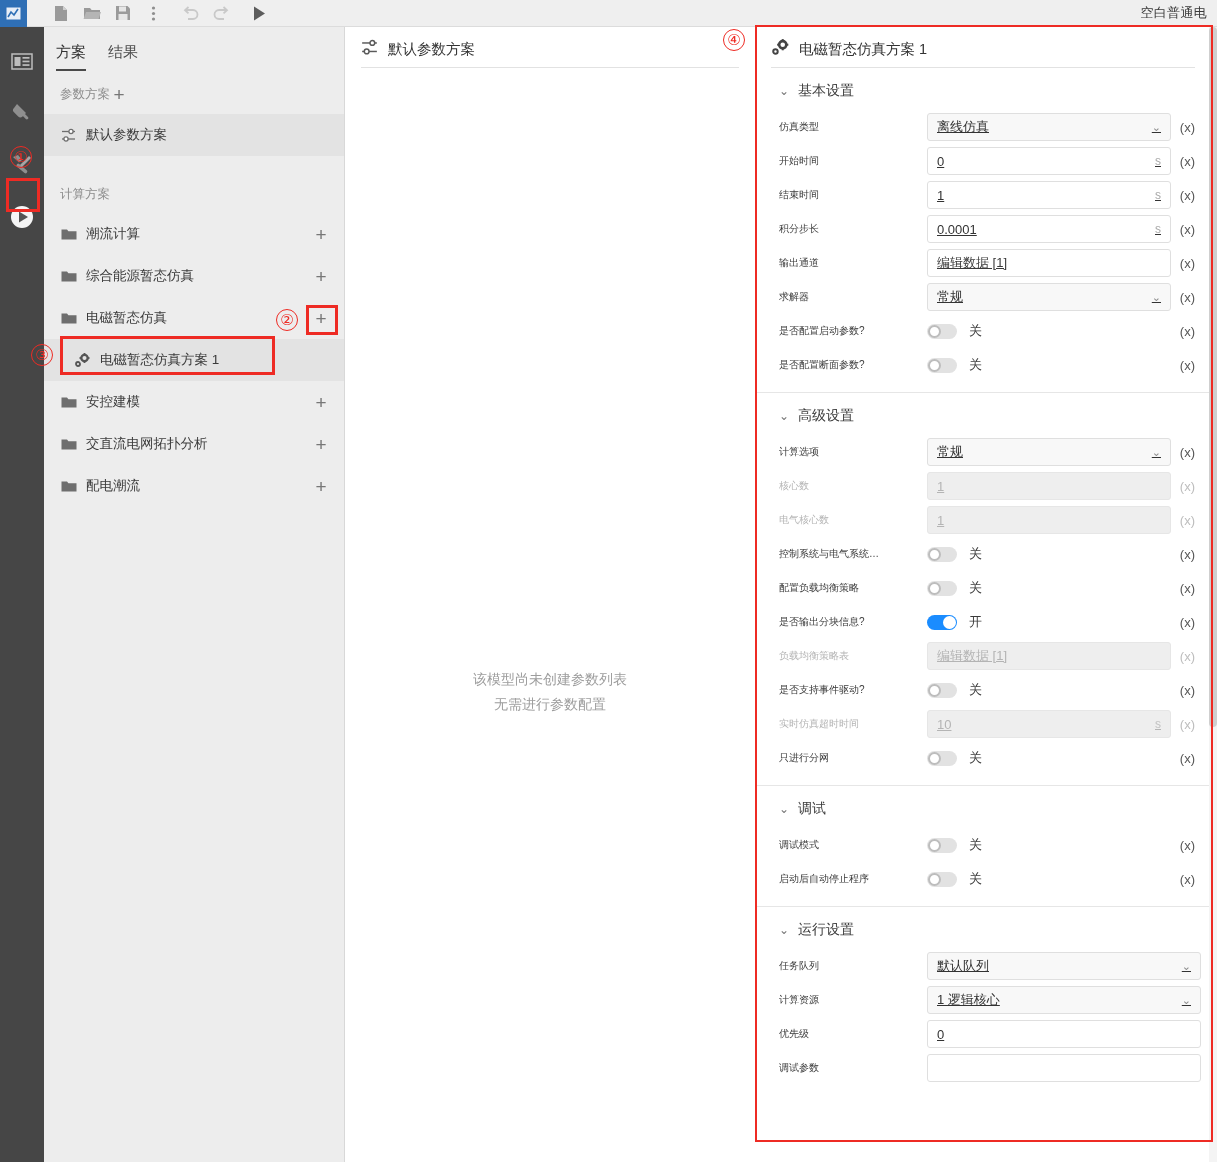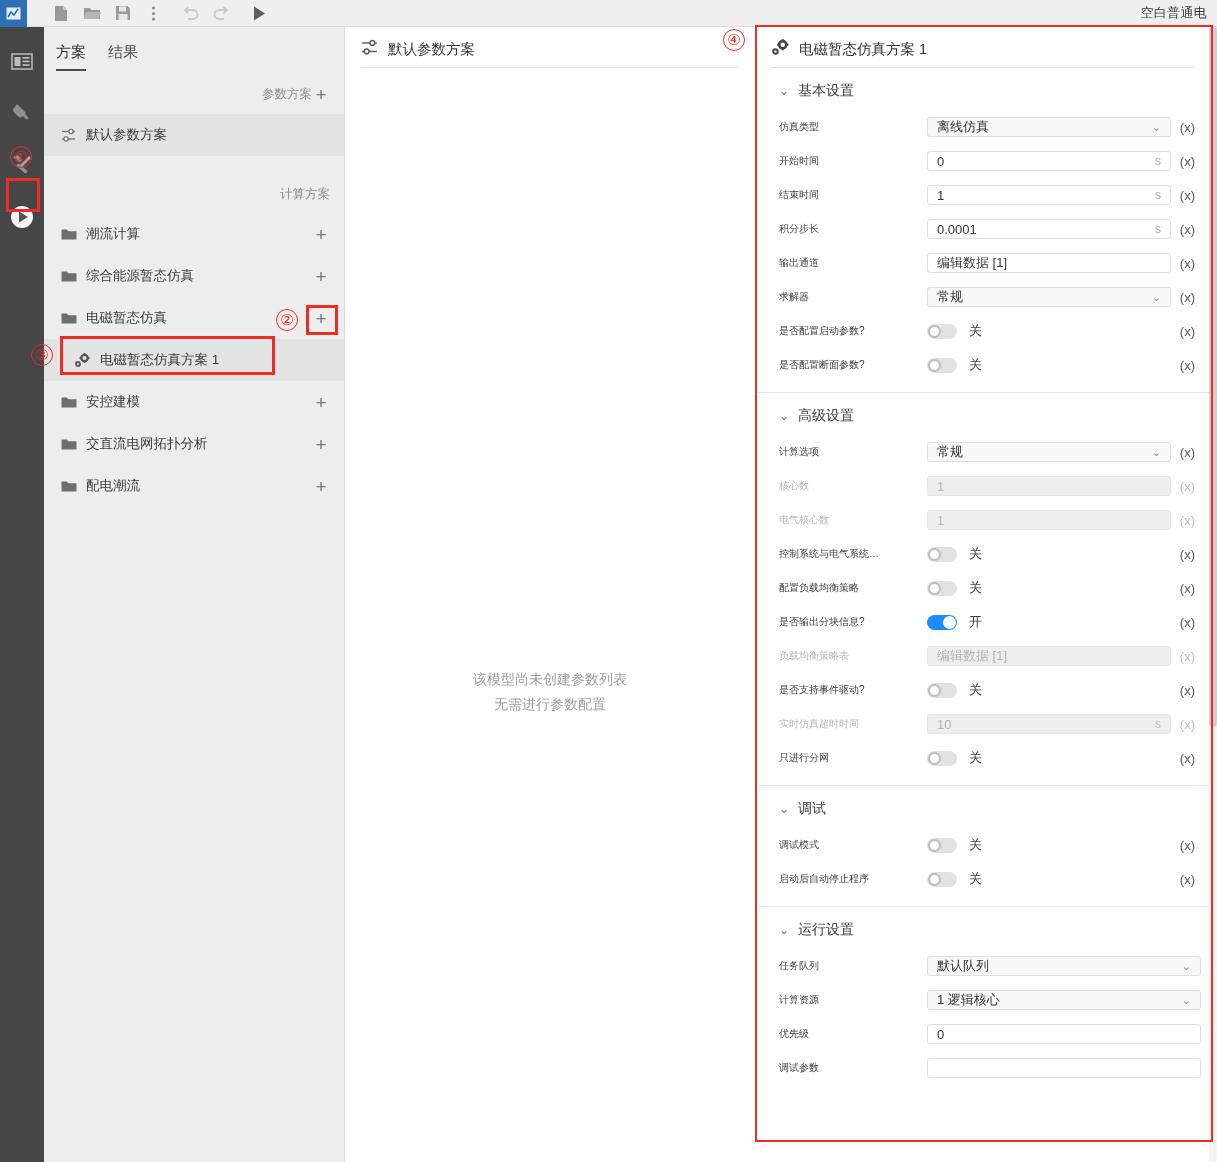--- a/index.html
+++ b/index.html
@@ -57,21 +57,21 @@
   .tab {
     font-size: 15px; color: #4a4a4a; padding-bottom: 9px; position: relative; cursor: default;
   }
   .tab.selected { color: #333; text-align: center; }
   .tab.selected::after {
     content: ""; position: absolute; left: 0; right: 0; bottom: 0px;
     height: 2px; background: #4a4a4a;
   }
   .section-label {
     font-size: 12.5px; color: #8c8c8c; padding: 14px 0 10px 16px;
-    display: flex; align-items: center; justify-content: flex-end; padding-right: 14px;
+    display: flex; align-items: center; justify-content: flex-start; padding-right: 14px;
   }
   .plus-btn {
     font-size: 19px; color: #777; line-height: 1; cursor: default; font-weight: 300;
     width: 18px; text-align: center;
   }
   .list-row {
     height: 42px; display: flex; align-items: center; padding-left: 16px; padding-right: 14px;
     font-size: 13.5px; color: #3b3b3b; cursor: default; gap: 9px;
   }
   .list-row.highlight { background: #e3e3e3; }
@@ -121,23 +121,23 @@
   .flabel {
     width: 148px; flex: 0 0 auto; font-size: 10px; color: #3b3b3b;
     white-space: nowrap; overflow: hidden;
   }
   .flabel.dim { color: #b4b4b4; }
   .fctl { flex: 1; display: flex; align-items: center; min-width: 0; }
   .fx { width: 30px; flex: 0 0 auto; text-align: right; font-size: 13px; color: #555; padding-right: 6px;}
   .fx.dim { color: #bdbdbd; }
 
   .inp {
-    width: 100%; height: 20px; border: 1px solid #dfdfdf; border-radius: 3px;
+    width: 100%; height: 28px; border: 1px solid #dfdfdf; border-radius: 3px;
     background: #fff; display: flex; align-items: center; padding: 0 9px;
-    font-size: 13px; color: #333;
+    font-size: 13px; color: #333; text-decoration: underline;
   }
   .inp .val { flex: 1; white-space: nowrap; overflow: hidden; }
   .inp .unit { color: #a8a8a8; font-size: 12px; padding-left: 6px; }
   .inp.disabled { background: #eeeeee; border-color: #e6e6e6; color: #b4b4b4; }
   .inp.disabled .val { color: #b4b4b4; }
   .inp.disabled .unit { color: #c2c2c2; }
   .inp.sel { background: #f8f8f8; justify-content: space-between; }
   .inp.btnlike { color: #3a3a3a; }
   .inp.btnlike.disabled { background: #eeeeee; color: #b4b4b4; }
   .caret { color: #8a8a8a; font-size: 11px; padding-left: 6px; }

